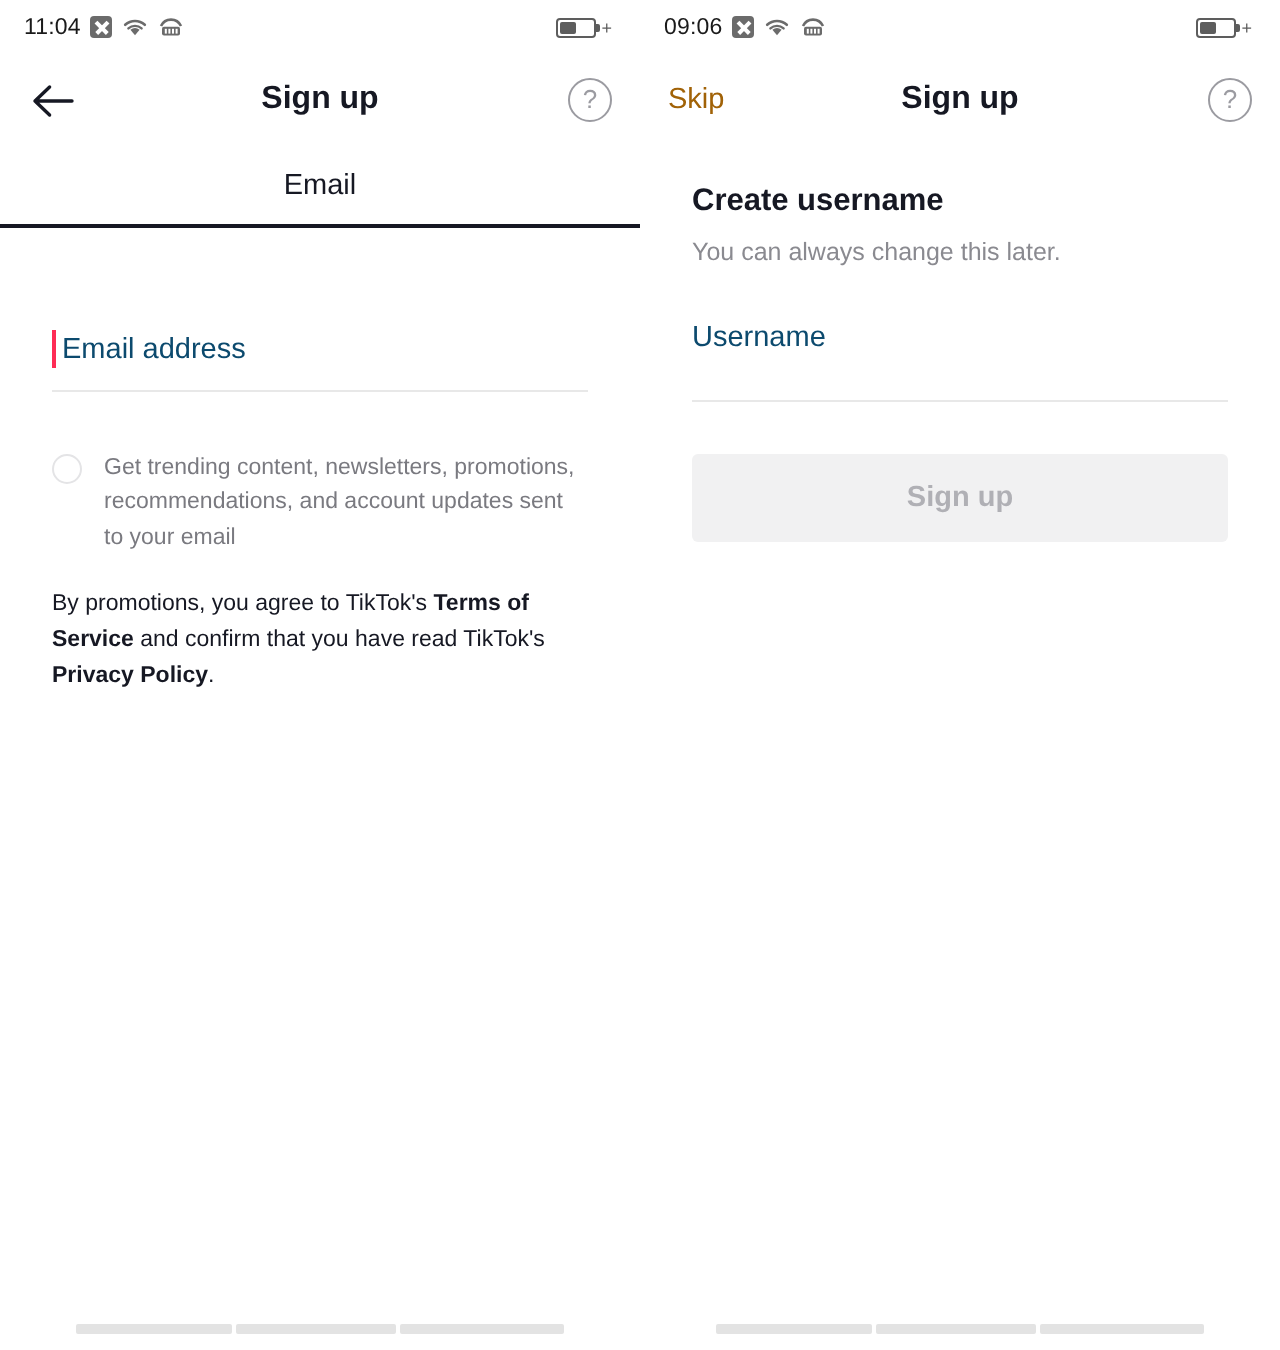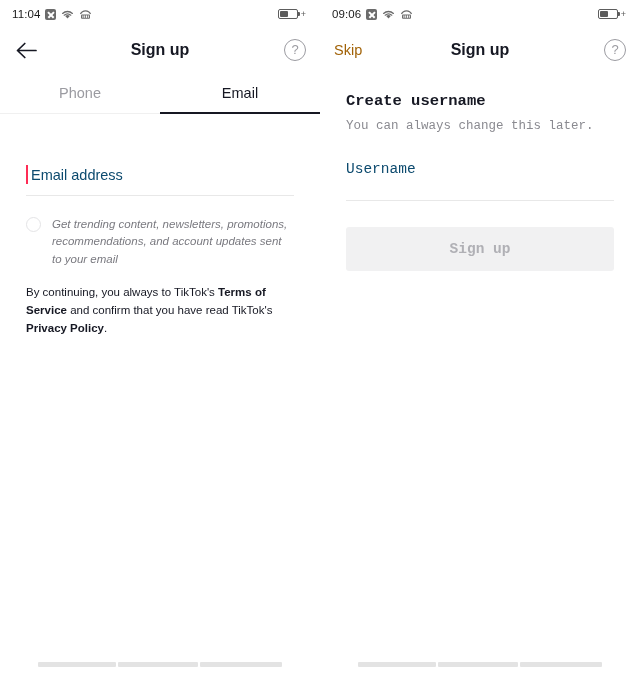--- a/index.html
+++ b/index.html
@@ -29,21 +29,21 @@
   
   .status-bar {
     height: 28px;
     display: flex;
     align-items: center;
     justify-content: space-between;
     padding: 0 14px 0 12px;
   }
   .status-left {
     display: flex;
-    align-items: flex-end;
+    align-items: flex-start;
     gap: 5px;
   }
   .status-time {
     font-size: 11.5px;
     color: #1a1a1a;
     letter-spacing: 0.1px;
   }
   .icon-x-box {
     width: 11px;
     height: 11px;
@@ -212,23 +212,22 @@
     left: 0;
     top: -1px;
     width: 2px;
     height: 19px;
     background: #fe2c55;
   }
 
   .consent-row {
     display: flex;
     gap: 11px;
-    margin-top: 20px;
+    margin-top: 30px;
     align-items: flex-start;
-    font-style: italic;
   }
   .checkbox-circle {
     width: 15px;
     height: 15px;
     border: 1.2px solid #e4e4e6;
     border-radius: 50%;
     flex: 0 0 15px;
     margin-top: 1px;
     background: #fff;
   }
@@ -256,21 +255,20 @@
     justify-content: center;
     font-size: 14.5px;
     color: #b0b0b5;
     font-weight: normal;
   }
 
   
   .body-right {
     padding: 0 26px;
     padding-top: 20px;
-    font-family: Liberation Mono, monospace;
   }
   .section-heading {
     font-size: 15.5px;
     font-weight: bold;
     color: #161823;
   }
   .section-sub {
     margin-top: 9px;
     font-size: 12.5px;
     color: #8a8a90;
@@ -350,42 +348,39 @@
           <path d="M8.8 1.5 L1.5 8.5 L8.8 15.5 M1.5 8.5 L20 8.5" stroke="#161823" stroke-width="1.7" fill="none" stroke-linecap="round" stroke-linejoin="round"></path>
         </svg>
       </div>
       <div class="nav-title">Sign up</div>
       <div class="help-icon">
         <span>?</span>
       </div>
     </div>
 
     <div class="tabs">
-      <div class="tab">
-        <span>Phone</span>
-      </div>
       <div class="tab active">
         <span>Email</span>
       </div>
     </div>
 
     <div class="body-left">
 
       <div class="field">
         <span class="caret"></span>
         <span class="field-placeholder">Email address</span>
       </div>
 
       <div class="consent-row">
         <span class="checkbox-circle"></span>
         <span class="consent-text">Get trending content, newsletters, promotions, recommendations, and account updates sent to your email</span>
       </div>
 
       <div class="terms-text">
-        <span>By continuing, you always to TikTok's </span><b>Terms of Service</b><span> and confirm that you have read TikTok's </span><b>Privacy Policy</b><span>.</span>
+        <span>By promotions, you agree to TikTok's </span><b>Terms of Service</b><span> and confirm that you have read TikTok's </span><b>Privacy Policy</b><span>.</span>
       </div>
 
 
     </div>
 
     <div class="home-bar">
       <span class="home-seg s1"></span>
       <span class="home-seg s2"></span>
       <span class="home-seg s3"></span>
     </div>

